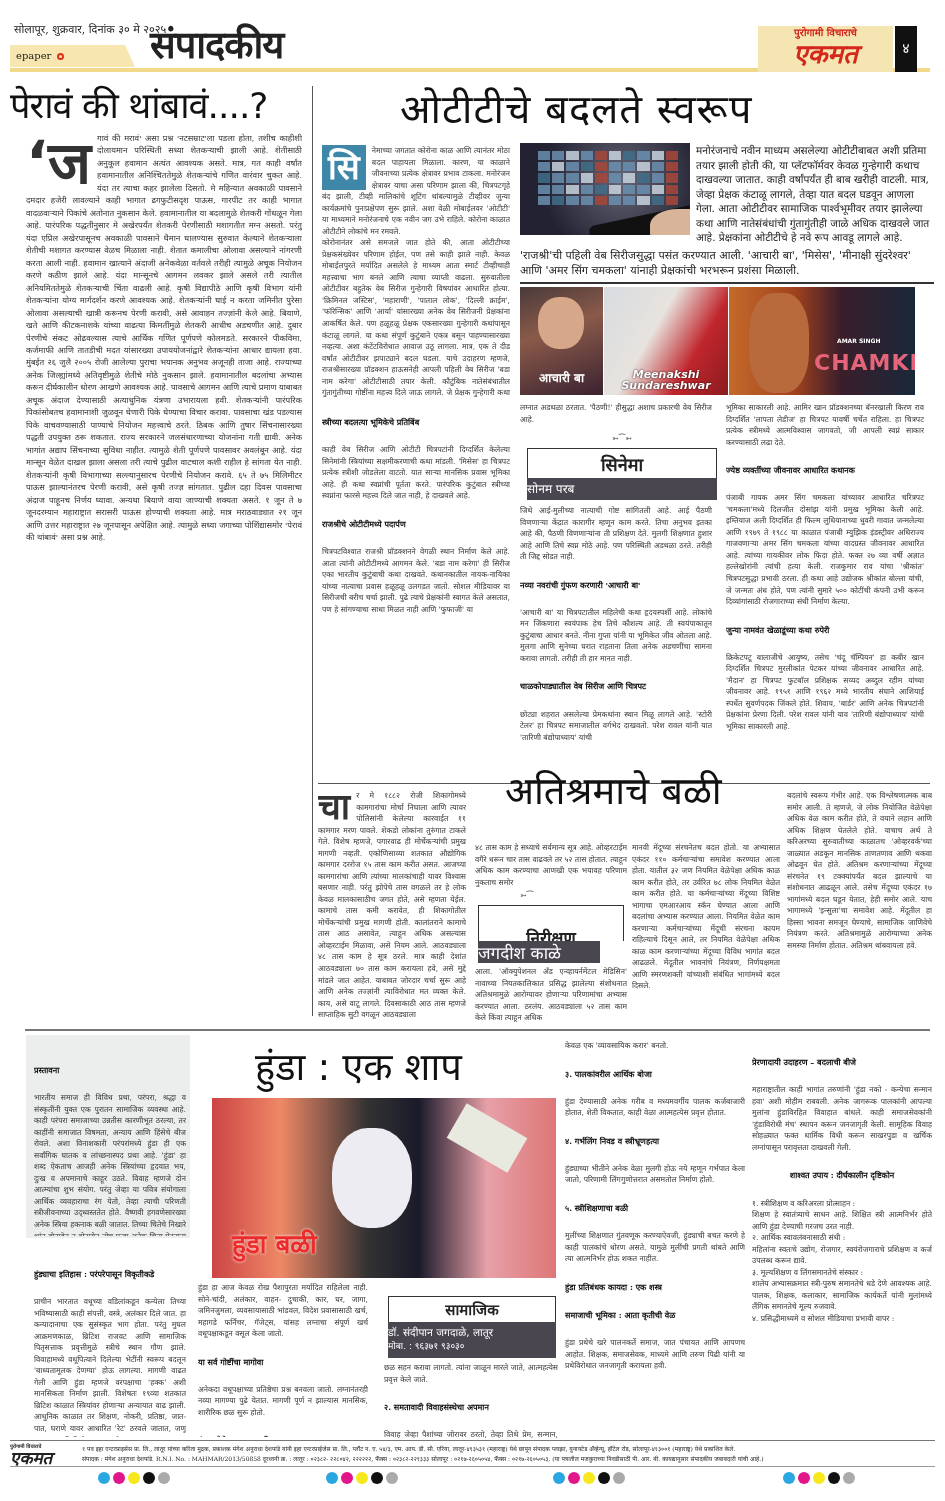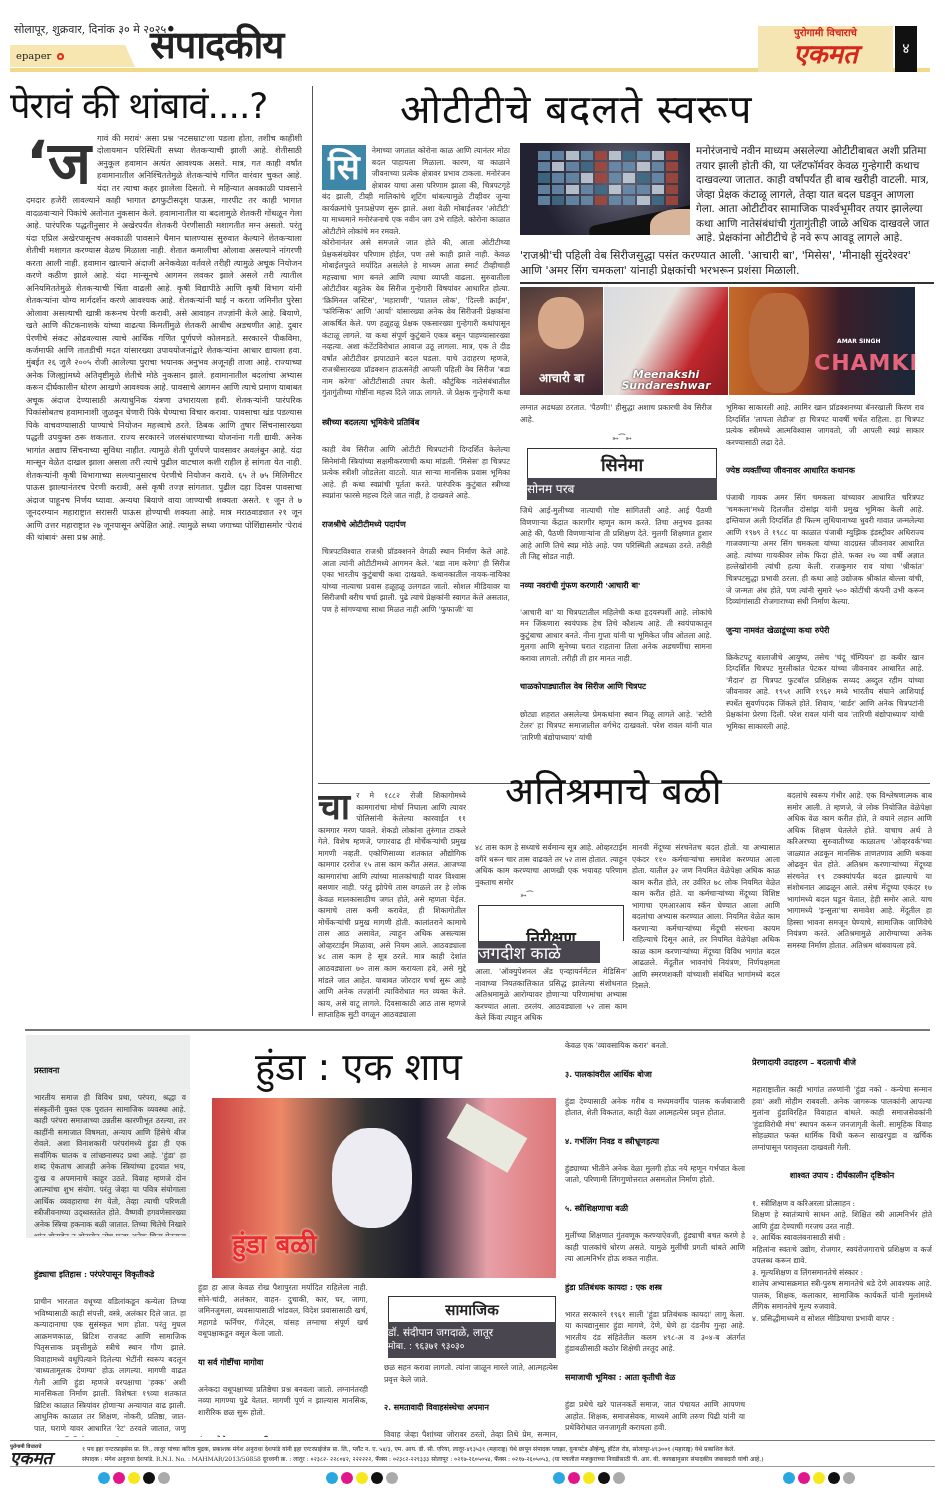--- a/index.html
+++ b/index.html
@@ -221,21 +221,20 @@
 </div>
 <div class="abs col" style="left:565px;top:1040px;width:180px;height:398px">
   <span>केवळ एक 'व्यावसायिक करार' बनतो.</span>
   <div class="sub">३. पालकांवरील आर्थिक बोजा</div>
   <span>हुंडा देण्यासाठी अनेक गरीब व मध्यमवर्गीय पालक कर्जबाजारी होतात, शेती विकतात, काही वेळा आत्महत्येस प्रवृत्त होतात.</span>
   <div class="sub">४. गर्भलिंग निवड व स्त्रीभ्रूणहत्या</div>
   <span>हुंड्याच्या भीतीने अनेक वेळा मुलगी होऊ नये म्हणून गर्भपात केला जातो, परिणामी लिंगगुणोत्तरात असमतोल निर्माण होतो.</span>
   <div class="sub">५. स्त्रीशिक्षणाचा बळी</div>
   <span>मुलींच्या शिक्षणात गुंतवणूक करण्याऐवजी, हुंड्याची बचत करणे हे काही पालकांचे धोरण असते. यामुळे मुलींची प्रगती थांबते आणि त्या आत्मनिर्भर होऊ शकत नाहीत.</span>
   <div class="sub">हुंडा प्रतिबंधक कायदा : एक शस्त्र</div>
-  <span>भारत सरकारने १९६१ साली 'हुंडा प्रतिबंधक कायदा' लागू केला. या कायद्यानुसार हुंडा मागणे, देणे, घेणे हा दंडनीय गुन्हा आहे. भारतीय दंड संहितेतील कलम ४९८-अ व ३०४-ब अंतर्गत हुंडाबळीसाठी कठोर शिक्षेची तरतूद आहे.</span>
   <div class="sub">समाजाची भूमिका : आता कृतीची वेळ</div>
   <span>हुंडा प्रथेचे खरे पालनकर्ते समाज, जात पंचायत आणि आपणच आहोत. शिक्षक, समाजसेवक, माध्यमे आणि तरुण पिढी यांनी या प्रथेविरोधात जनजागृती करायला हवी.</span>
 </div>
 <div class="abs col" style="left:752px;top:1040px;width:180px;height:398px">
   <div class="sub">प्रेरणादायी उदाहरण – बदलाची बीजे</div>
   <span>महाराष्ट्रातील काही भागांत तरुणांनी 'हुंडा नको - कन्येचा सन्मान हवा' अशी मोहीम राबवली. अनेक जागरूक पालकांनी आपल्या मुलांना हुंडाविरहित विवाहात बांधले. काही समाजसेवकांनी 'हुंडाविरोधी मंच' स्थापन करून जनजागृती केली. सामूहिक विवाह सोहळ्यात फक्त धार्मिक विधी करून साखरपुडा व खर्चिक लग्नांपासून परावृत्तता दाखवली गेली.</span>
   <div class="sub" style="text-align:center">शाश्वत उपाय : दीर्घकालीन दृष्टिकोन</div>
   <div>१. स्त्रीशिक्षण व करिअरला प्रोत्साहन :</div>
   <span>शिक्षण हे स्वातंत्र्याचे साधन आहे. शिक्षित स्त्री आत्मनिर्भर होते आणि हुंडा देण्याची गरजच उरत नाही.</span>
   <div>२. आर्थिक स्वावलंबनासाठी संधी :</div>

